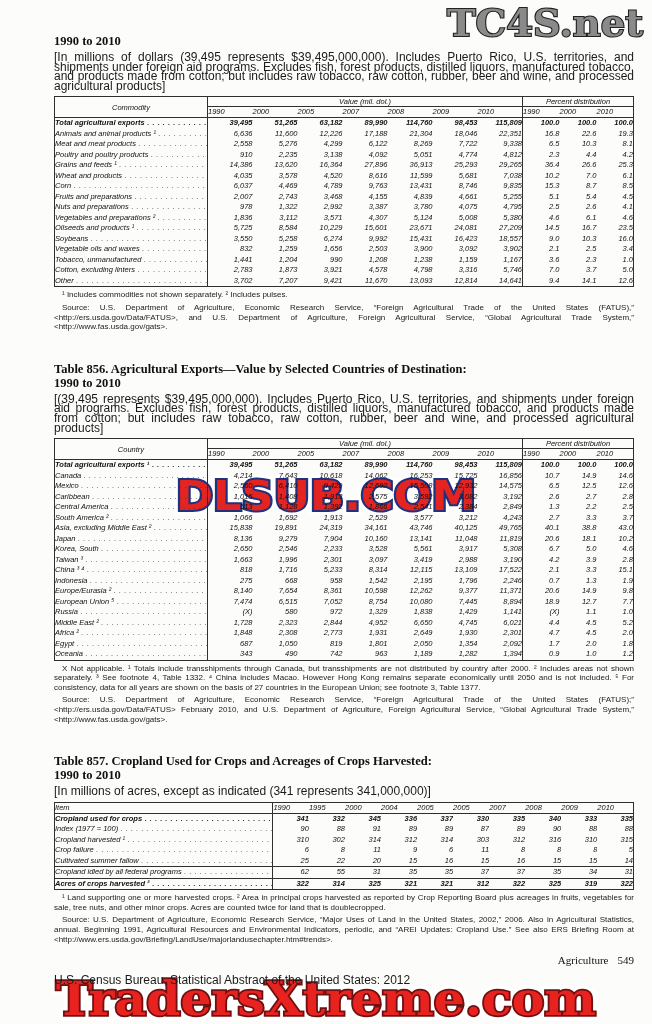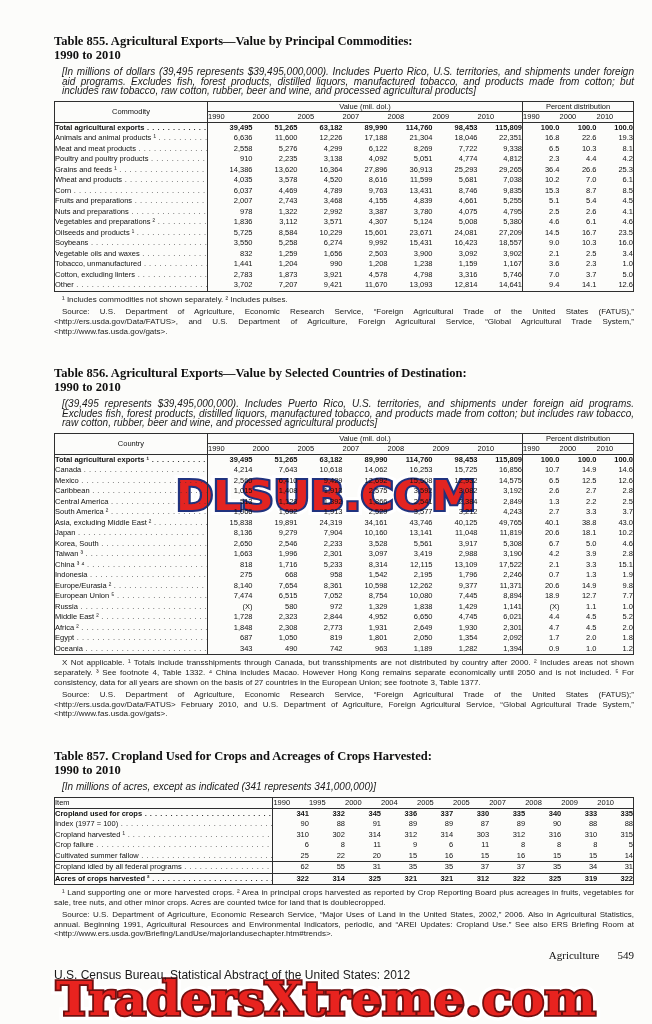--- a/index.html
+++ b/index.html
@@ -6,75 +6,79 @@
   body{width:652px;height:1024px;background:#e9e9e7;}
   .page{position:relative;width:652px;height:1024px;background:#fcfcfa;overflow:hidden;
         font-family:"Liberation Sans",sans-serif;color:#141414;}
   .content{position:absolute;left:54px;top:34px;width:580px;}
 
   .ttl{font-family:"Liberation Serif",serif;font-weight:bold;font-size:12.5px;
        line-height:14px;margin:0 0 5px 0;color:#101010;}
   .ttl span{display:block;}
   .mt{margin-top:30px;}
 
-  .small{font-size:10px;line-height:9.6px;text-align:justify;margin:0 0 5px 8px;color:#1a1a1a;font-style:italic;}
+  .small{font-size:12px;line-height:9.6px;text-align:justify;margin:0 0 5px 0;color:#1a1a1a;}
   .foot{font-size:8px;line-height:9.6px;text-align:justify;margin:3px 0 0 0;text-indent:8px;color:#1a1a1a;}
 
   table.stat{border-collapse:collapse;table-layout:fixed;width:100%;font-size:7.5px;
-             border:1px solid #2f2f2f;margin:0 0 2px 0;color:#111;}
+             border:1px solid #2f2f2f;margin:0 0 2px 0;color:#111;font-style:italic;}
   col.cstub{width:153px;} col.cval{width:45px;} col.cpct{width:37px;}
   col.cstub7{width:218px;} col.cyr{width:36px;}
   table.stat th{font-weight:normal;font-size:7.5px;padding:0;}
   .stub-h{vertical-align:middle;text-align:center;border-right:1px solid #2f2f2f;
           border-bottom:1px solid #2f2f2f;line-height:9px;}
   .grp{text-align:center;border-bottom:1px solid #2f2f2f;line-height:9px;padding:2px 0 1px 0;}
   .yrs th{text-align:left;border-bottom:1px solid #2f2f2f;line-height:10px;padding:1px 2px 2px 0;}
   .gs{border-left:1px solid #2f2f2f;}
   table.stat tbody td{height:10.5px;line-height:10.5px;padding:0;overflow:hidden;white-space:nowrap;}
   td.stub{border-right:1px solid #2f2f2f;text-align:left;}
   td.stub .dots::after{content:" . . . . . . . . . . . . . . . . . . . . . . . . . . . . . . . . . . . . . . . . . . . . .";letter-spacing:0.5px;color:#333;}
   .ind0{padding-left:3px;} .ind1{padding-left:10px;} .ind2{padding-left:17px;}
   td.num{text-align:right;padding-right:3px;}
   tr.bold{font-weight:bold;padding-left:8px;}
   tr.rule td{border-top:1px solid #2f2f2f;}
 
   .pgnum{margin-top:10px;text-align:right;font-family:"Liberation Serif",serif;
          font-size:11px;color:#101010;}
-  .pgnum .sp{display:inline-block;margin-left:18px;}
+  .pgnum .sp{display:inline-block;margin-left:9px;}
   .credit{margin-top:7px;font-size:12px;text-align:left;color:#1a1a1a;}
 
   .wm{position:absolute;pointer-events:none;}
   #wm-top{top:0;right:2px;}
   #wm-mid{top:470px;left:166px;}
   #wm-bot{top:972px;left:46px;}
 </style>
 </head>
 <body>
 
 <div class="page">
 
+  <div class="wm" id="wm-top">
+    <svg width="205" height="48">
+      <text x="2" y="36" textLength="196" lengthAdjust="spacingAndGlyphs" style="font:bold 38px 'DejaVu Serif',serif;" fill="#8a8a8a" stroke="#222222" stroke-width="2.2" paint-order="stroke">TC4S.net</text>
+    </svg>
+  </div>
 
   <div class="wm" id="wm-mid">
     <svg width="320" height="52">
       <text x="160" y="40" text-anchor="middle" textLength="300" lengthAdjust="spacingAndGlyphs" style="font:bold 40px 'DejaVu Sans',sans-serif;" fill="none" stroke="#ffffff" stroke-width="10">DLSUB.COM</text>
       <text x="160" y="40" text-anchor="middle" textLength="300" lengthAdjust="spacingAndGlyphs" style="font:bold 40px 'DejaVu Sans',sans-serif;" fill="#e32421" stroke="#20327e" stroke-width="4" paint-order="stroke">DLSUB.COM</text>
     </svg>
   </div>
 
   <div class="wm" id="wm-bot">
     <svg width="560" height="56">
       <text x="280" y="43" text-anchor="middle" textLength="540" lengthAdjust="spacingAndGlyphs" style="font:bold 46px 'DejaVu Serif',serif;" fill="none" stroke="#ffffff" stroke-width="10">TradersXtreme.com</text>
       <text x="280" y="43" text-anchor="middle" textLength="540" lengthAdjust="spacingAndGlyphs" style="font:bold 46px 'DejaVu Serif',serif;" fill="#e8231f" stroke="#701010" stroke-width="3.5" paint-order="stroke">TradersXtreme.com</text>
     </svg>
   </div>
 
   <div class="content">
 
     <h2 class="ttl">
-      <span>Table 855. Agricultural Exports—Value by Principal Commodities:</span>
       <span>1990 to 2010</span>
     </h2>
     <p class="small">[In millions of dollars (39,495 represents $39,495,000,000). Includes Puerto Rico, U.S. territories, and shipments under foreign aid programs. Excludes fish, forest products, distilled liquors, manufactured tobacco, and products made from cotton; but includes raw tobacco, raw cotton, rubber, beer and wine, and processed agricultural products]</p>
 
     <table class="stat">
       <colgroup>
         <col class="cstub">
           <col class="cval">
           <col class="cval">
           <col class="cval">

